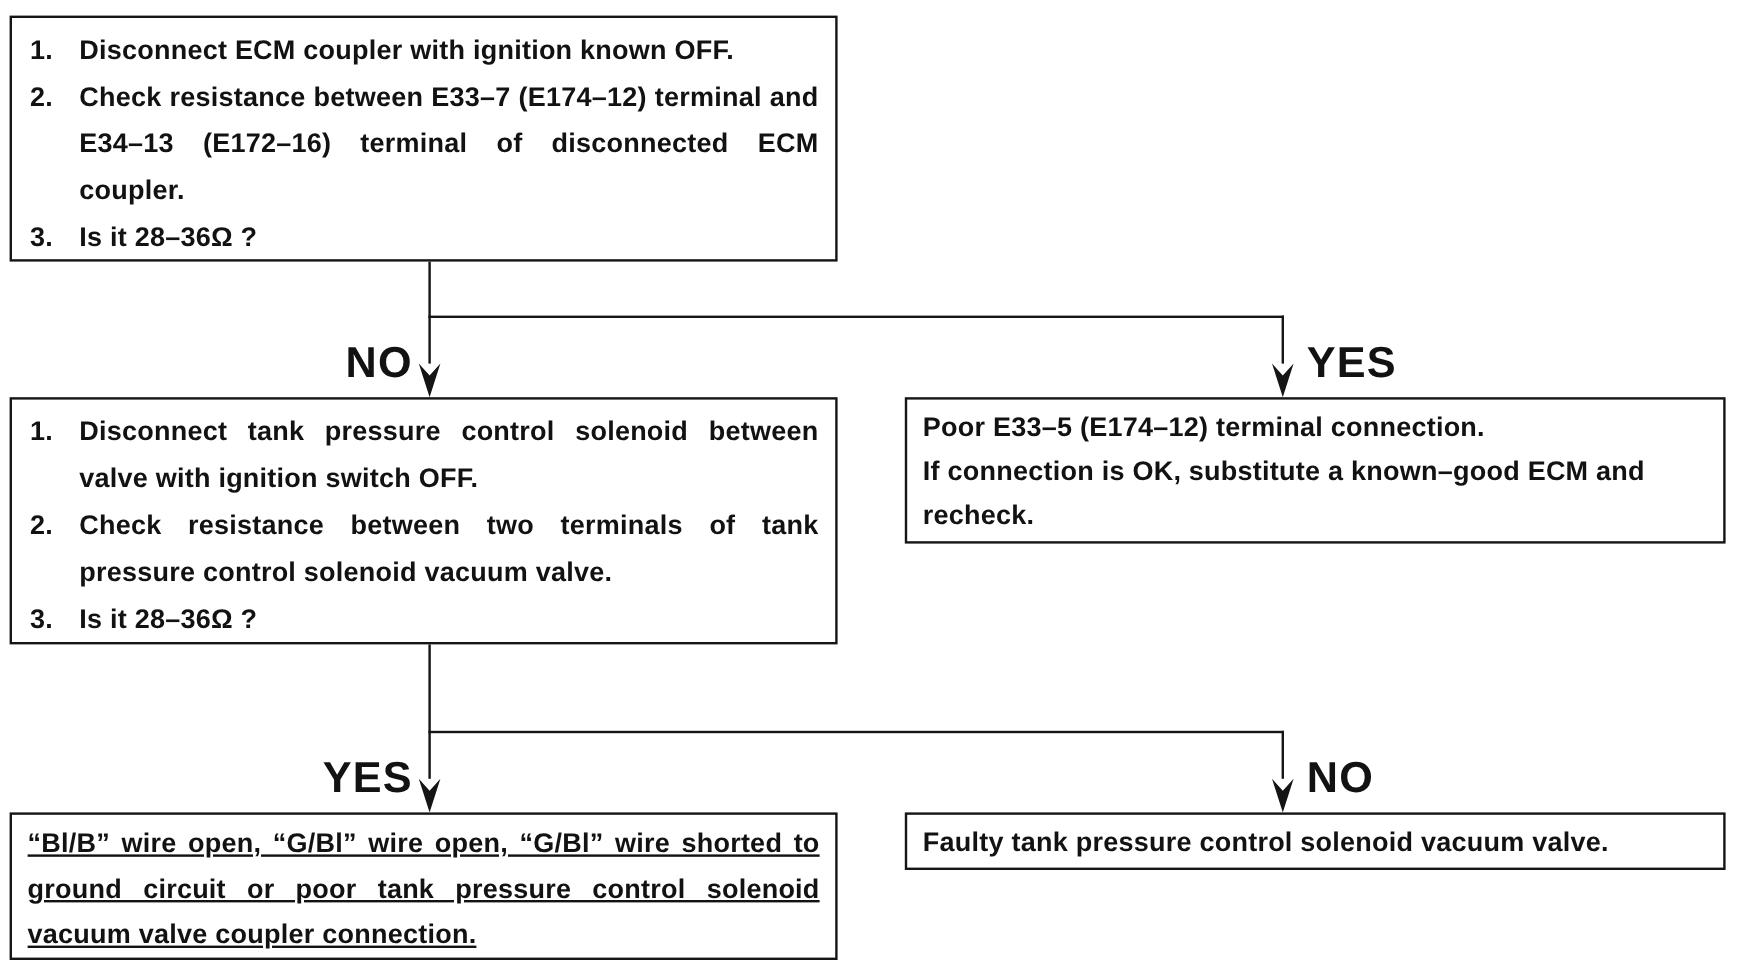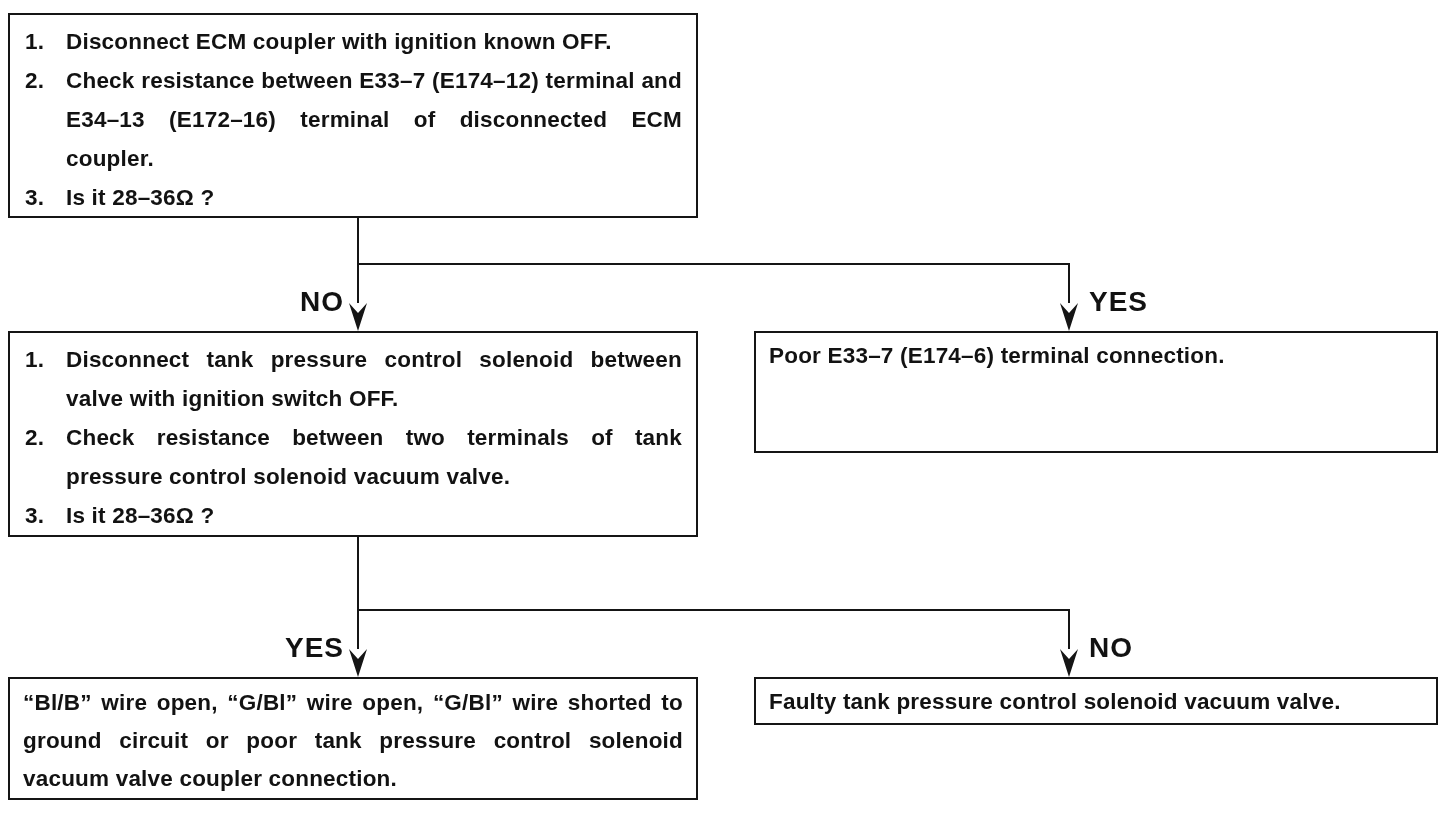--- a/index.html
+++ b/index.html
@@ -41,21 +41,21 @@
   .hline { height: 2px; }
   .arrow {
     position: absolute;
     width: 20px;
     height: 33px;
   }
   .arrow svg { display: block; }
   .branch-label {
     position: absolute;
     font-weight: bold;
-    font-size: 28px;
+    font-size: 36px;
     line-height: 30px;
     letter-spacing: 1px;
     white-space: nowrap;
   }
   .label-right-align { text-align: right; }
 </style>
 </head>
 <body>
 
 <div class="canvas">
@@ -102,42 +102,43 @@
       <span class="num">2.</span>
       <span class="txt">Check resistance between two terminals of tank pressure control solenoid vacuum valve.</span>
     </div>
     <div class="item">
       <span class="num">3.</span>
       <span class="txt">Is it 28–36Ω ?</span>
     </div>
   </div>
 
   <div class="box result-lines" style="left:754px; top:331px; width:684px; height:122px;">
-    <div>Poor E33–7 (E174–6) terminal connection.</div>
+    <div>Poor E33–5 (E174–12) terminal connection.</div>
+    <div>If connection is OK, substitute a known–good ECM and recheck.</div>
   </div>
 
   <div class="vline" style="left:357px; top:537px; height:112px;"></div>
   <div class="hline" style="left:357px; top:609px; width:713px;"></div>
   <div class="vline" style="left:1068px; top:609px; height:40px;"></div>
 
   <div class="arrow" style="left:348px; top:644px;">
     <svg width="20" height="33" viewBox="0 0 20 33">
         <polygon points="10,33 1,5 10,15 19,5" fill="#151515"></polygon>
       </svg>
   </div>
   <div class="arrow" style="left:1059px; top:644px;">
     <svg width="20" height="33" viewBox="0 0 20 33">
         <polygon points="10,33 1,5 10,15 19,5" fill="#151515"></polygon>
       </svg>
   </div>
 
   <div class="branch-label label-right-align" style="left:240px; top:633px; width:104px;">YES</div>
   <div class="branch-label" style="left:1089px; top:633px;">NO</div>
 
-  <div class="box para" style="left:8px; top:677px; width:690px; height:123px;">
+  <div class="box para" style="left:8px; top:677px; width:690px; height:123px;text-decoration:underline;">
     <span>“Bl/B” wire open, “G/Bl” wire open, “G/Bl” wire shorted to ground circuit or poor tank pressure control solenoid vacuum valve coupler connection.</span>
   </div>
 
   <div class="box single" style="left:754px; top:677px; width:684px; height:48px;">
     <span>Faulty tank pressure control solenoid vacuum valve.</span>
   </div>
 
 </div>
 
 </body></html>

